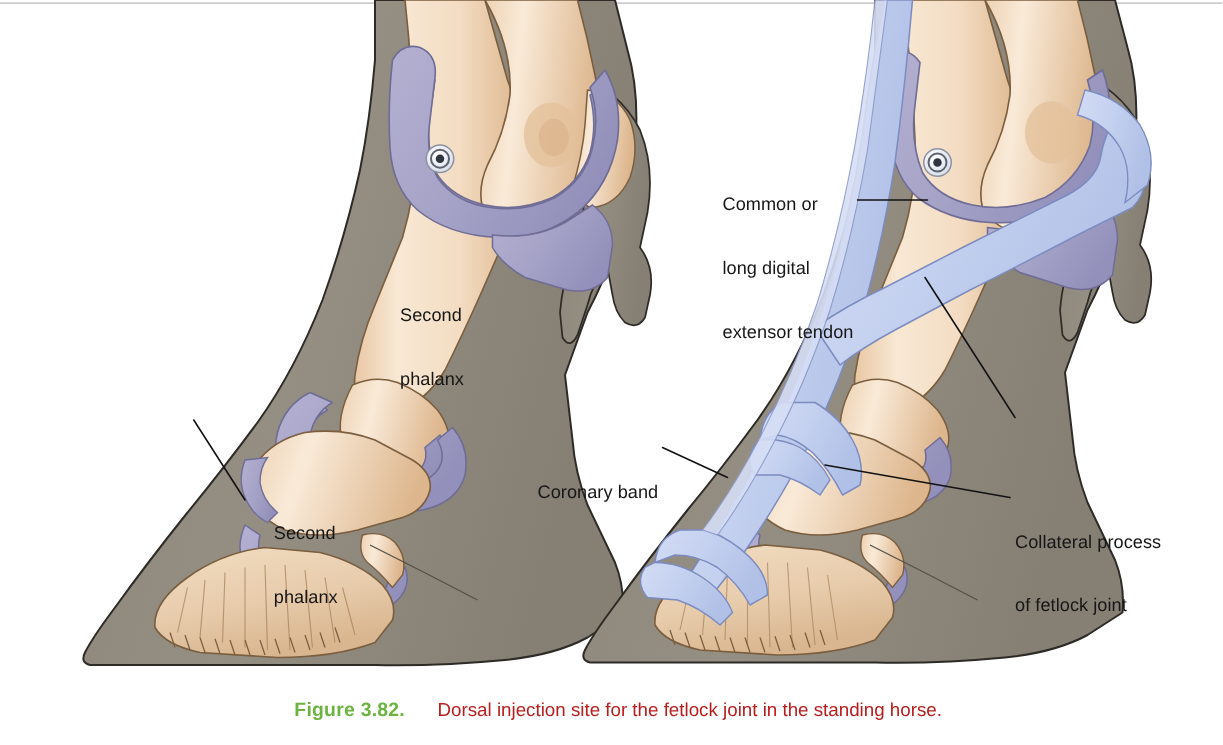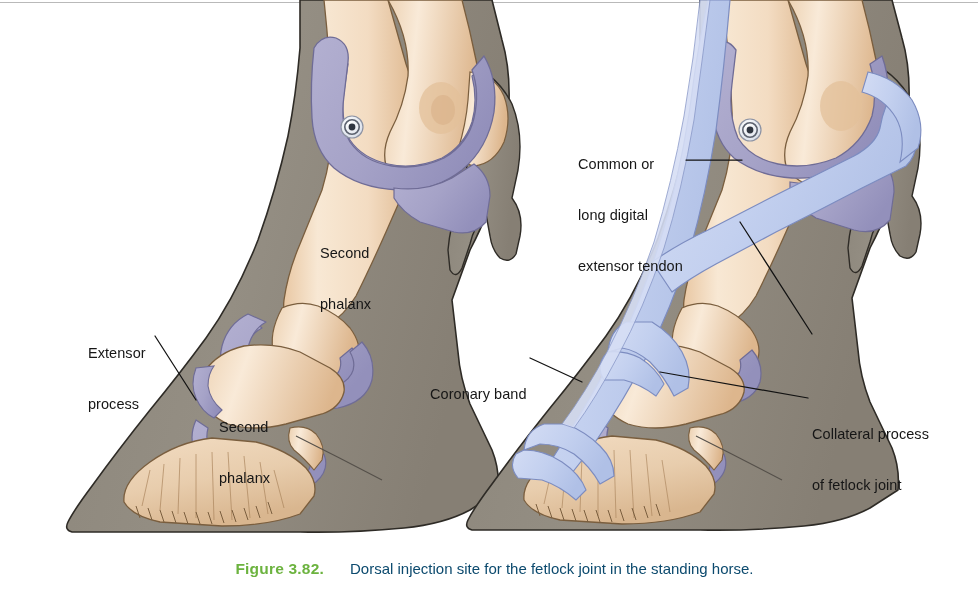--- a/index.html
+++ b/index.html
@@ -27,21 +27,21 @@
     white-space:nowrap;
     font-size:15px;
   }
   .cap-num{
     color:#6cb33f;font-weight:bold;font-size:15.5px;
     font-family:"Liberation Sans","DejaVu Sans",sans-serif;
     letter-spacing:0.2px;
     margin-left:11px;
   }
   .cap-txt{
-    color:#0c4a6e;font-size:15px;margin-left:26px;
+    color:#b91c1c;font-size:15px;margin-left:26px;
     font-family:"Liberation Sans","DejaVu Sans",sans-serif;
   }
   .topline{position:absolute;left:0;top:2px;width:978px;height:1px;background:#b9b9b9;}
   .topline2{position:absolute;left:308px;top:0px;width:1px;height:8px;background:#b9b9b9;}
 </style>
 </head>
 <body>
 
 <div id="figure-root">
 
@@ -328,24 +328,20 @@
       <path d="M740 222 L812 334"></path>
       <path d="M660 372 L808 398"></path>
     </g>
   </svg>
 
   <div class="lbl" style="left:320px;top:211px;">
     <div>Second</div>
     <div>phalanx</div>
   </div>
 
-  <div class="lbl" style="left:88px;top:311px;">
-    <div>Extensor</div>
-    <div>process</div>
-  </div>
 
   <div class="lbl" style="left:219px;top:385px;">
     <div>Second</div>
     <div>phalanx</div>
   </div>
 
 
   <div class="lbl" style="left:430px;top:352px;">
     <div>Coronary band</div>
   </div>

